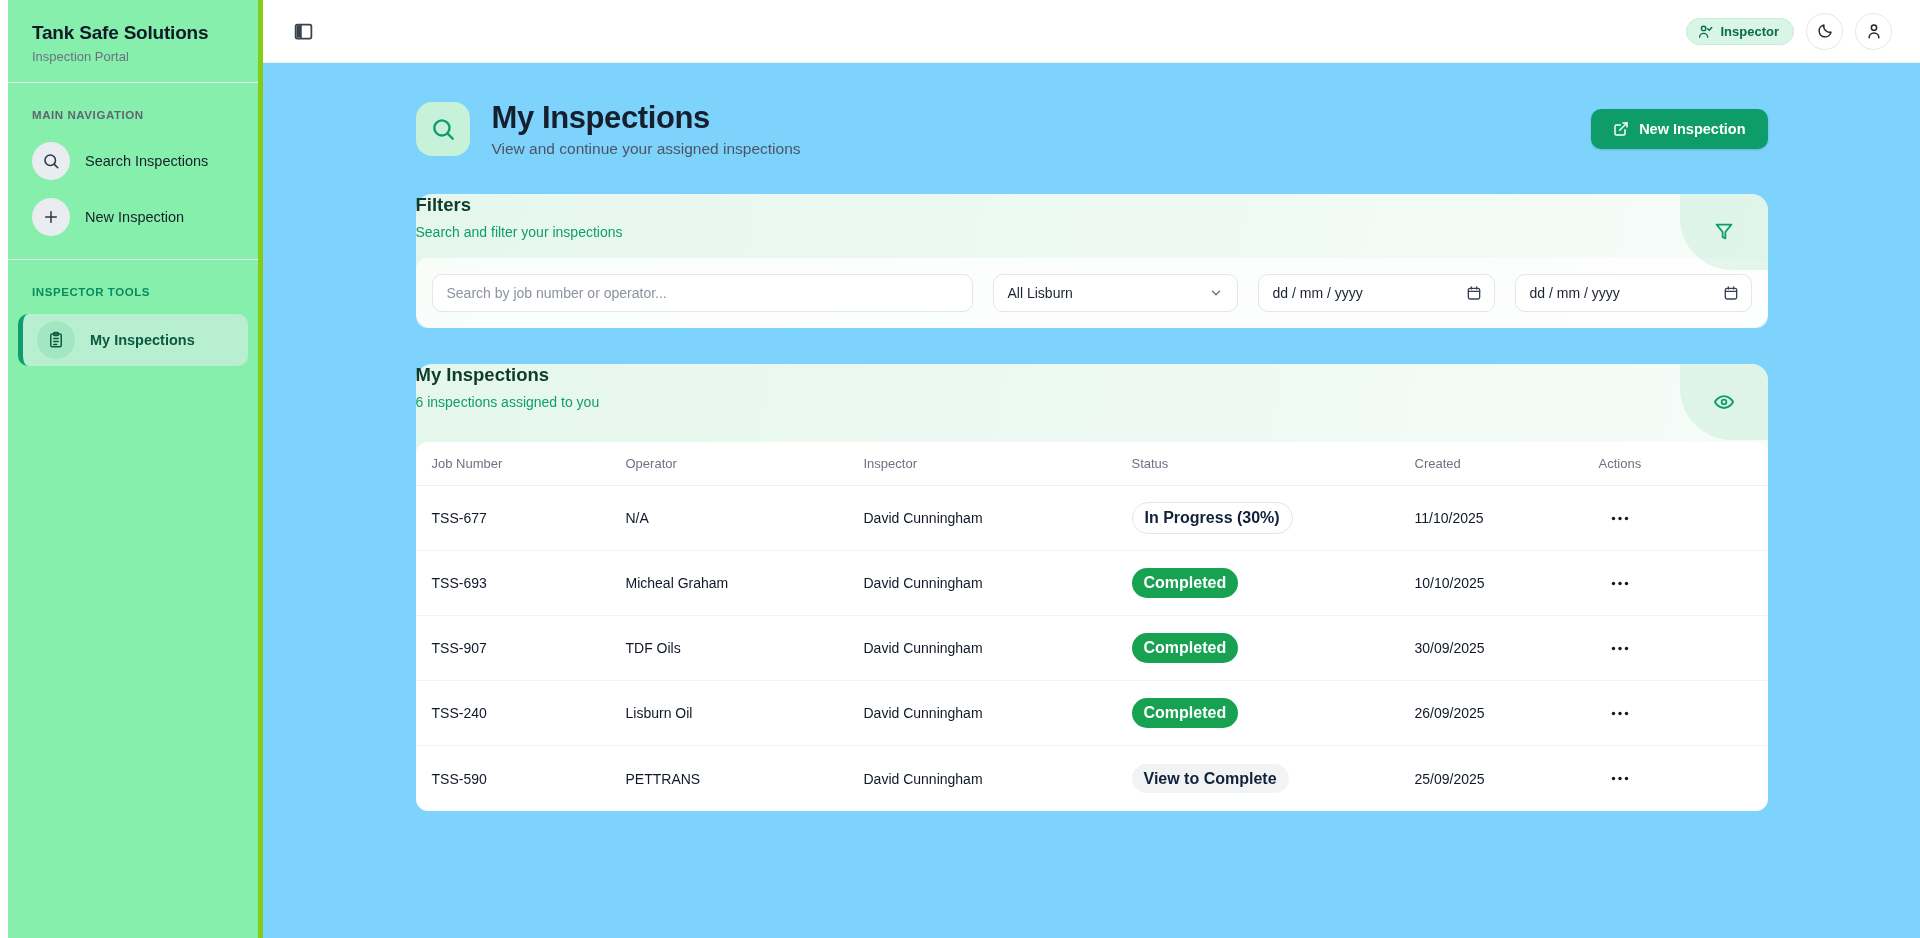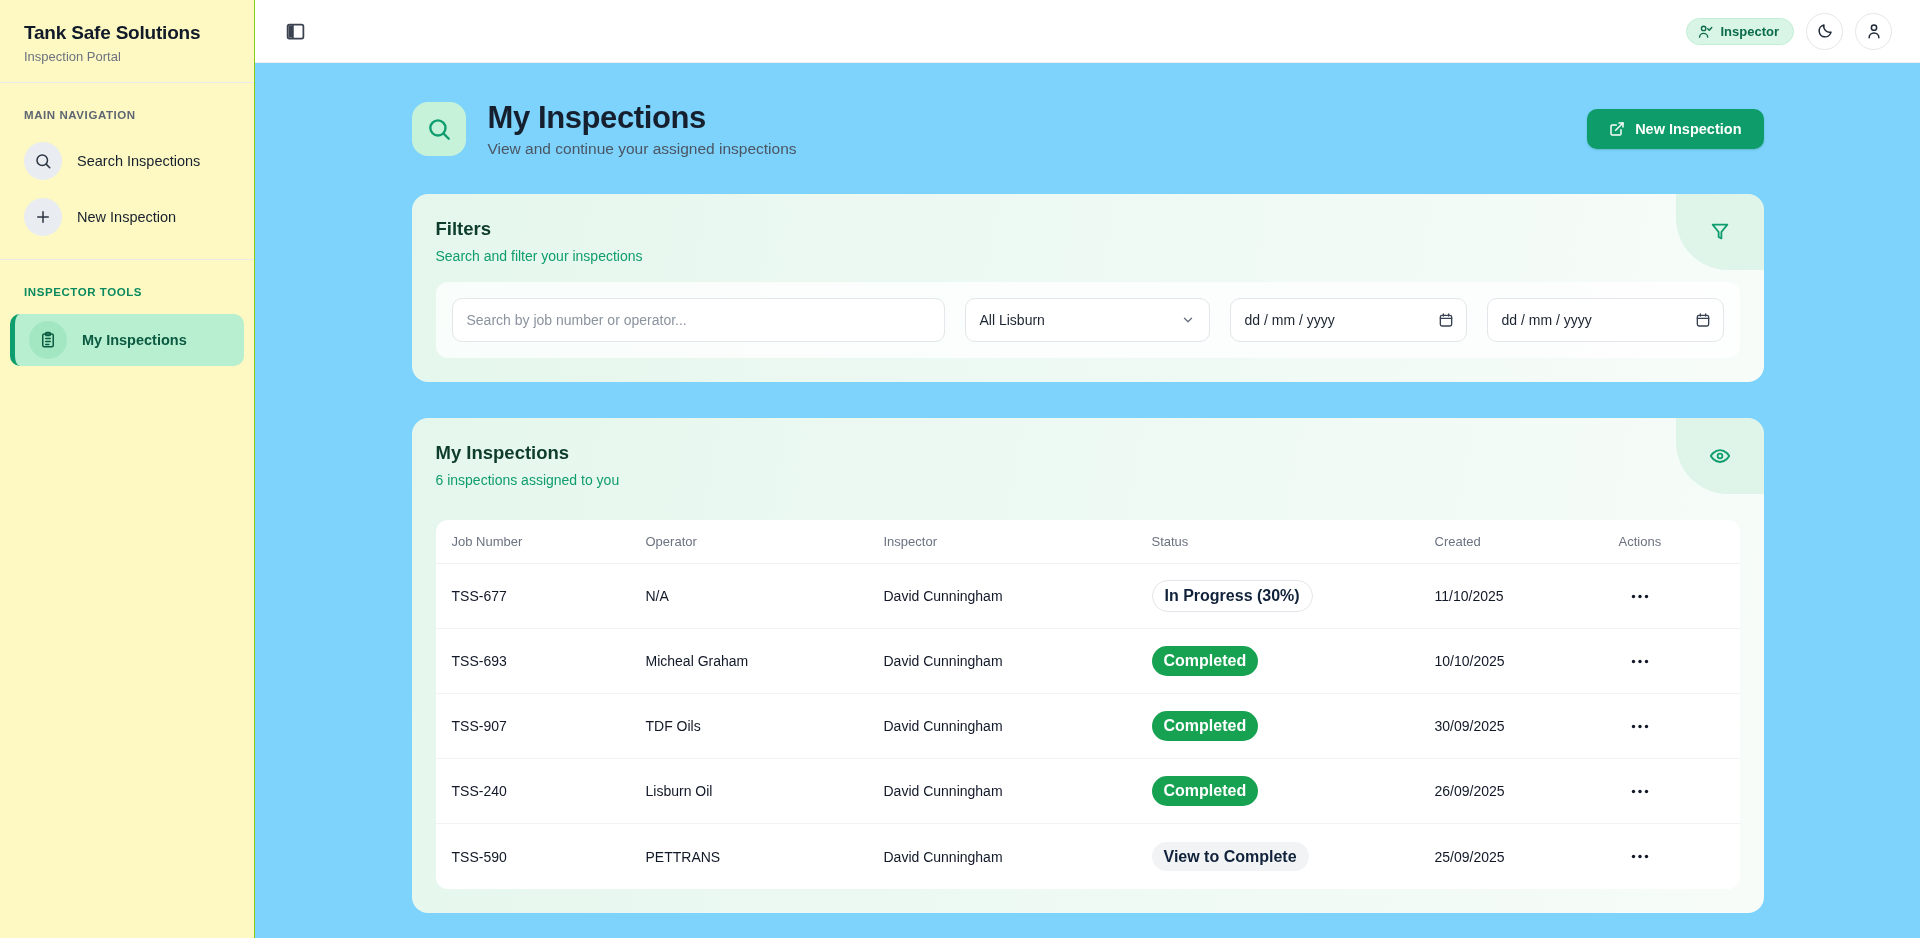--- a/index.html
+++ b/index.html
@@ -1,20 +1,20 @@
 <!DOCTYPE html>
 <html><head>
 <meta charset="utf-8">
 <style>
   * { margin:0; padding:0; box-sizing:border-box; }
   html,body { width:1920px; height:938px; font-family:"Liberation Sans", sans-serif; background:#ffffff; overflow:hidden; }
   .app { display:flex; width:1920px; height:938px; }
 
   
-  .sidebar { width:255px; height:100%; background:#fef9c3; border-right:1px solid #84cc16; flex-shrink:0; }
+  .sidebar { width:255px; height:100%; background:#86efac; border-right:5px solid #84cc16; flex-shrink:0;margin-left:8px; }
   .brand { padding:22px 24px 18px; border-bottom:1px solid #e8eaee; }
   .brand-title { font-size:19px; font-weight:700; color:#101a28; letter-spacing:-0.2px; }
   .brand-sub { font-size:13px; color:#6b7280; margin-top:5px; }
   .nav-section-label { padding:26px 24px 10px; font-size:11.5px; font-weight:700; letter-spacing:0.05em; color:#5d6672; }
   .nav-section-label.green { color:#0b8a5f; }
   .nav-item { display:flex; align-items:center; gap:15px; padding:7px 24px; margin:4px 0; cursor:pointer; }
   .nav-icon { width:38px; height:38px; border-radius:50%; background:#e9ecf0; display:flex; align-items:center; justify-content:center; color:#2b3442; flex-shrink:0; }
   .nav-label { font-size:14.5px; color:#16202e; }
   .nav-divider { border-top:1px solid #e8eaee; margin-top:16px; }
   .nav-item.active { margin:6px 10px 0 10px; padding:7px 14px; background:#b7efd0; border-radius:10px; border-left:5px solid #0e9d6e; }
@@ -34,28 +34,28 @@
 
   
   .title-row { display:flex; align-items:center; justify-content:space-between; margin-top:37px; }
   .title-left { display:flex; align-items:center; gap:22px; }
   .title-tile { width:54px; height:54px; border-radius:16px; background:#c6f2da; display:flex; align-items:center; justify-content:center; color:#0e9d6e; }
   .page-title { font-size:31px; font-weight:700; color:#151f2e; letter-spacing:-0.4px; }
   .page-sub { font-size:15.5px; color:#4b5563; margin-top:4px; }
   .primary-btn { display:flex; align-items:center; gap:10px; height:40px; padding:0 22px; background:#0e9d6a; color:#fff; border:none; border-radius:10px; font-size:14.5px; font-weight:600; font-family:"Liberation Sans",sans-serif; cursor:pointer; box-shadow:0 1px 2px rgba(13,110,77,.25); }
 
   
-  .card { position:relative; margin-top:36px; border-radius:16px; background:linear-gradient(100deg,#e5f7ec 0%, #edf9f3 45%, #f7fcf9 100%); padding:24px; }
+  .card { position:relative; margin-top:36px; border-radius:16px; background:linear-gradient(100deg,#e5f7ec 0%, #edf9f3 45%, #f7fcf9 100%); }
   .corner-overlay { position:absolute; top:0; right:0; width:88px; height:76px; background:rgba(190,236,211,0.40); border-radius:0 16px 0 52px; display:flex; align-items:center; justify-content:center; color:#0e9d6e; }
   .card-title { font-size:18.5px; font-weight:700; color:#0e3c2c; }
   .card-sub { font-size:14px; color:#0f9d6e; margin-top:8px; }
 
   
   .filters-bar { margin-top:18px; background:rgba(255,255,255,0.75); border-radius:12px; padding:16px; display:flex; gap:20px; }
-  .input, .select, .date-input { height:44px; background:#fff; border:1px solid #e3e6ea; border-radius:10px; font-size:14px; font-family:"Liberation Sans",sans-serif; }
+  .input, .select, .date-input { height:38px; background:#fff; border:1px solid #e3e6ea; border-radius:10px; font-size:14px; font-family:"Liberation Sans",sans-serif; }
   .input { flex:1; padding:0 14px; color:#1b2430; }
   .input::placeholder { color:#8b939f; }
   .select { width:245px; display:flex; align-items:center; justify-content:space-between; padding:0 14px; color:#1b2430; cursor:pointer; }
   .select .chev { color:#6b7280; }
   .date-input { width:237px; display:flex; align-items:center; justify-content:space-between; padding:0 12px 0 14px; color:#1b2430; cursor:text; }
   .date-input .cal { color:#374151; }
 
   
   .table-wrap { margin-top:32px; background:#ffffff; border-radius:12px; overflow:hidden; }
   .trow { display:grid; grid-template-columns:194px 238px 268px 283px 184px 1fr; align-items:center; padding:0 16px; }

